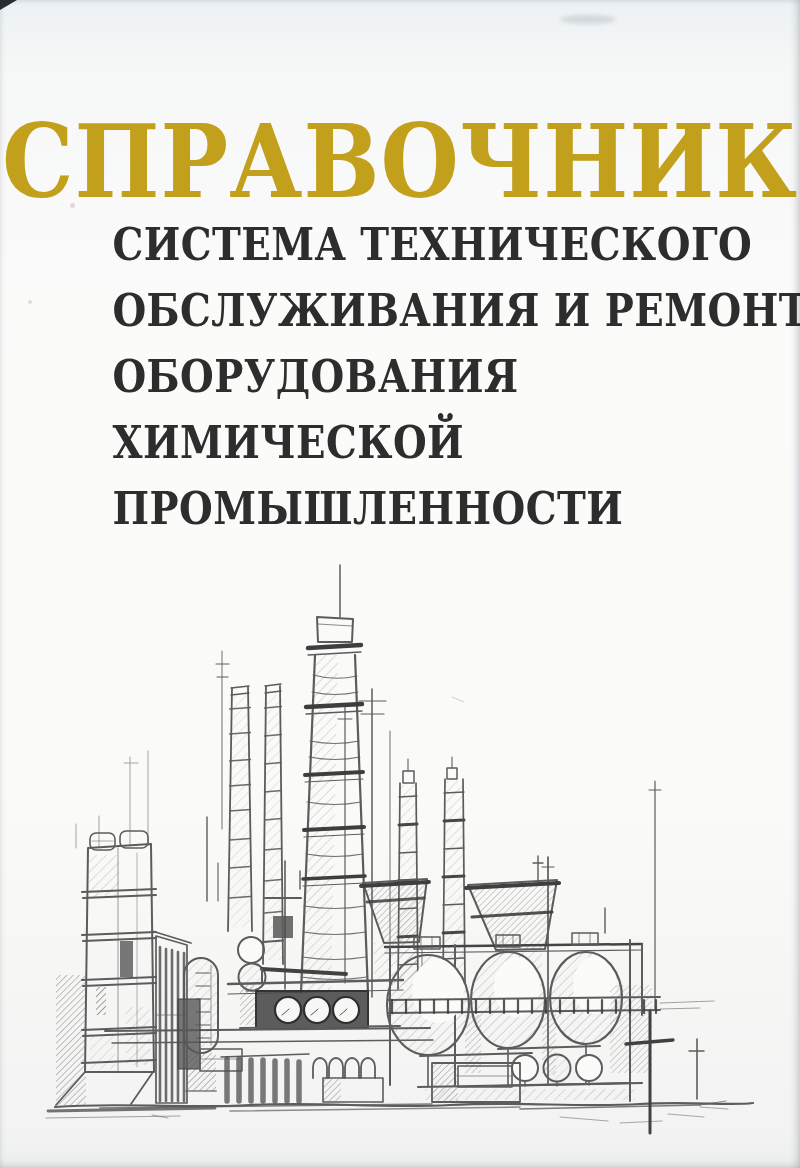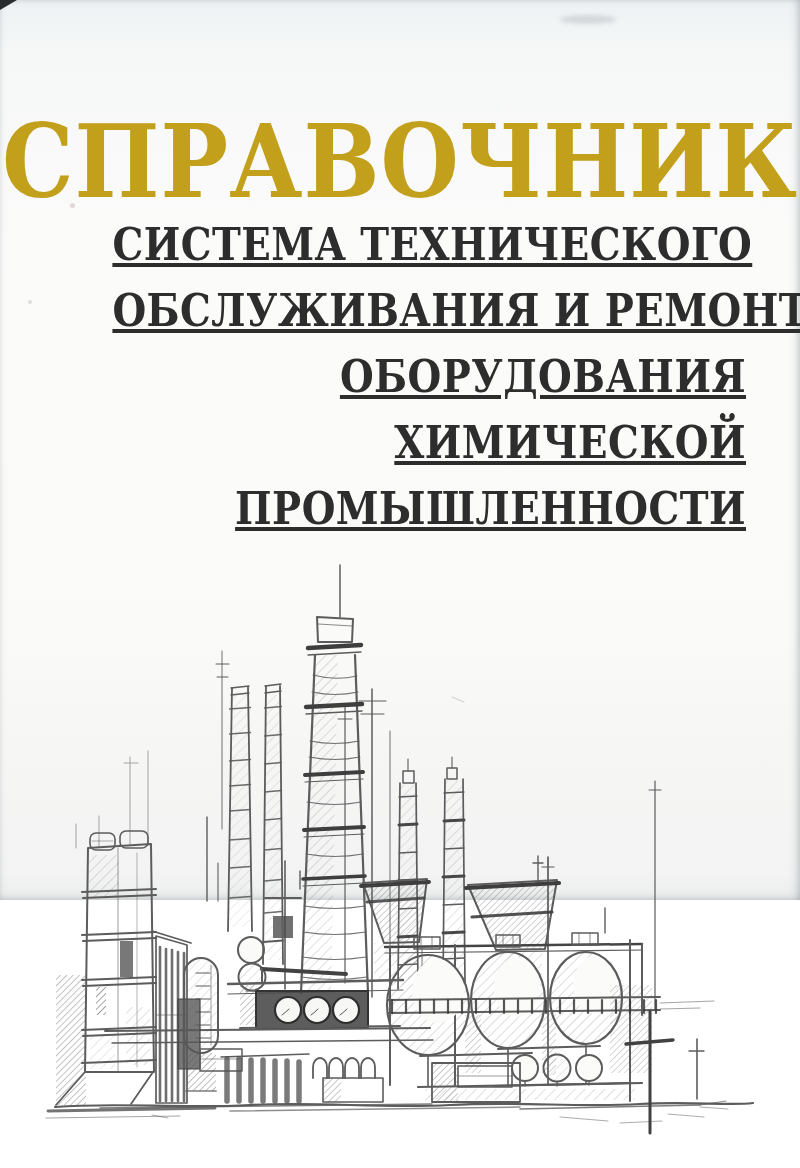--- a/index.html
+++ b/index.html
@@ -1,29 +1,29 @@
 <!DOCTYPE html>
 <html style="--gold: #c2a01c; --ink: #2d2d2d; --pencil: #5c5c5c; --bg: #fafaf8;"><head>
 <meta charset="utf-8">
 <style>
   html,body{margin:0;padding:0;}
   body{width:800px;height:1168px;overflow:hidden;
        font-family:"DejaVu Serif","Liberation Serif",serif;}
-  .cover{position:relative;width:800px;height:900px;
+  .cover{position:relative;width:800px;height:1168px;
        background:linear-gradient(180deg,#edf1f4 0%,#f6f8f7 6%,#fbfbfa 30%,#fafaf8 70%,#f2f3f2 97%,#eceeee 100%);
        box-shadow:inset -7px 0 9px -5px rgba(110,120,128,.38),
                   inset 4px 0 7px -5px rgba(120,128,133,.25),
                   inset 0 -6px 9px -5px rgba(115,124,130,.30),
                   inset 0 4px 6px -4px rgba(140,148,155,.25);}
   .title{position:absolute;top:46px;left:0;right:0;text-align:center;
        font-weight:bold;font-size:90px;letter-spacing:1px;line-height:1.1;
        color:var(--gold,#c2a01c);transform:scaleY(1.12);transform-origin:center top;
        white-space:nowrap;}
-  .subtitle{position:absolute;top:212px;right:54px;width:720px;text-align:right;
-       color:var(--ink,#2d2d2d);text-decoration:underline;}
+  .subtitle{position:absolute;top:212px;right:54px;width:720px;
+       color:var(--ink,#2d2d2d);}
   .subtitle-line{display:block;font-weight:bold;font-size:44px;line-height:66px;
        letter-spacing:.5px;transform:scaleX(.88);transform-origin:right center;
        white-space:nowrap;}
   .sketch{position:absolute;left:0;top:545px;width:800px;height:610px;color:var(--pencil,#5c5c5c);}
   .corner-mark{position:absolute;top:0;left:0;width:0;height:0;
        border-top:10px solid #14181c;border-right:17px solid transparent;opacity:.9;}
   .smudge{position:absolute;top:15px;left:560px;width:56px;height:9px;border-radius:50%;
        background:rgba(165,172,178,.38);filter:blur(2px);}
   .dot-a{position:absolute;top:203px;left:70px;width:5px;height:5px;border-radius:50%;
        background:rgba(190,150,150,.35);}

